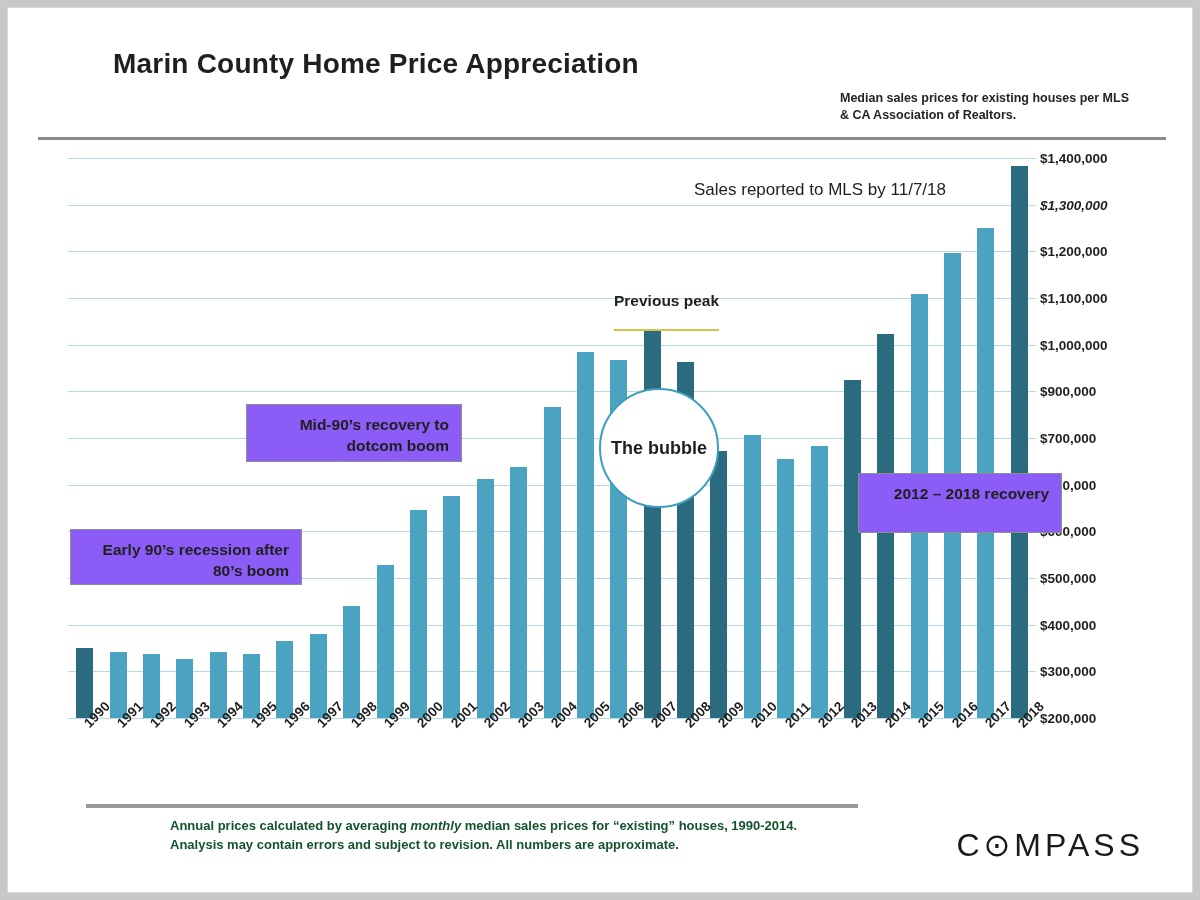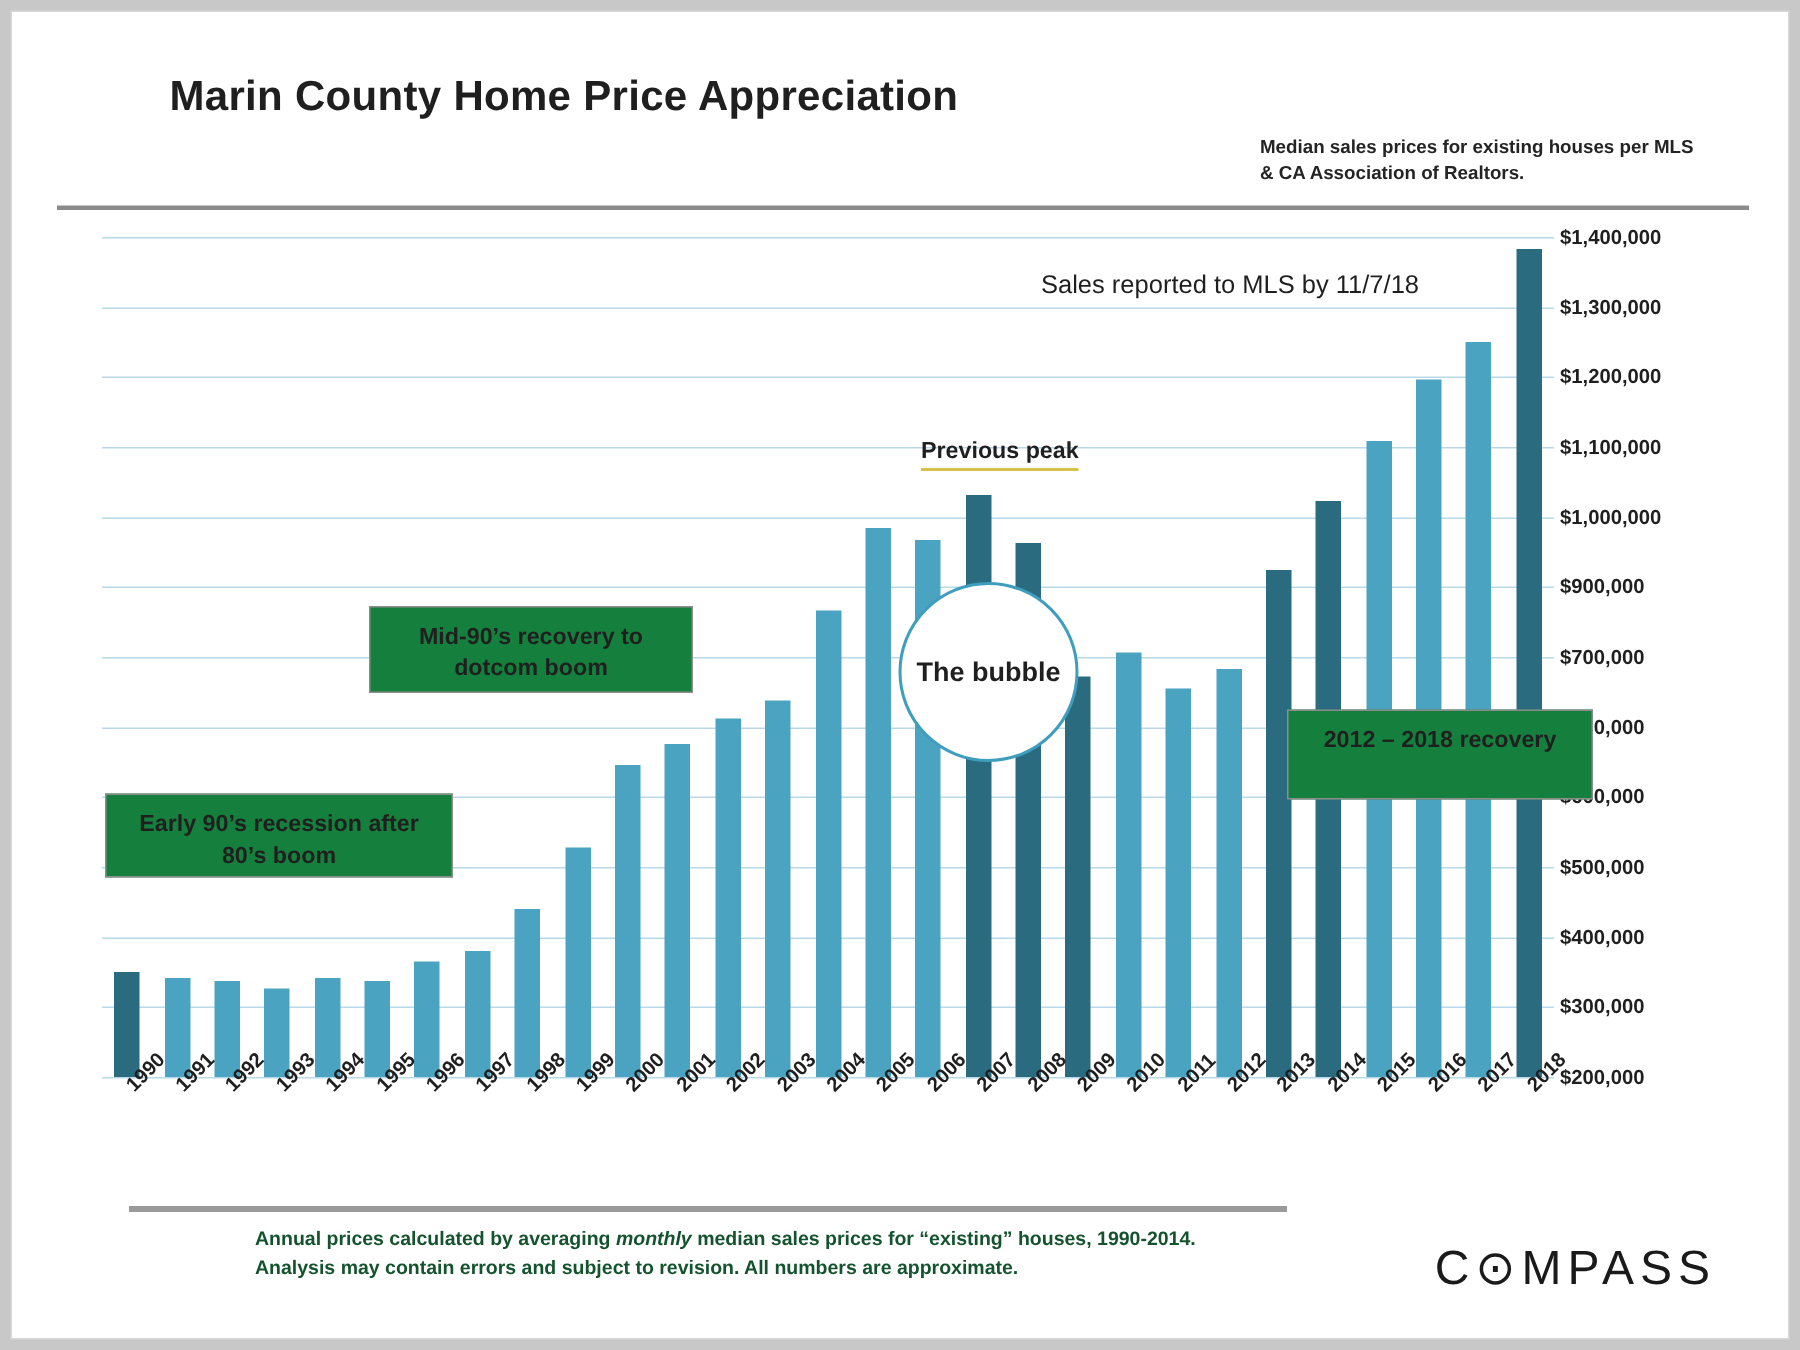--- a/index.html
+++ b/index.html
@@ -117,45 +117,45 @@
     font-weight: bold;
     color: #1f1f1f;
     transform-origin: left top;
     transform: rotate(-45deg);
     white-space: nowrap;
   }
 
   
   .callout {
     position: absolute;
-    background: #15803d;
+    background: #8b5cf6;
     border: 1px solid #8d8d8d;
     font-size: 15.5px;
     font-weight: bold;
     color: #1f1f1f;
-    text-align: center;
+    text-align: right;
     line-height: 21px;
     padding: 9px 12px;
     box-sizing: border-box;
   }
   .note-mls {
     position: absolute;
     left: 686px; top: 172px;
     font-size: 17px;
     color: #1f1f1f;
     font-weight: normal;
   }
   .prev-peak {
     position: absolute;
     left: 606px; top: 284px;
     font-size: 15.5px;
     font-weight: bold;
     color: #1f1f1f;
     border-bottom: 2px solid #d6c24a;
-    padding-bottom: 2px;
+    padding-bottom: 19px;
   }
   .bubble {
     position: absolute;
     left: 591px; top: 380px;
     width: 116px; height: 116px;
     border-radius: 50%;
     background: #ffffff;
     border: 2px solid #3f9dbd;
     display: flex;
     align-items: center;
@@ -260,21 +260,21 @@
       <div class="ylabel" style="top: 513.333px;">$300,000</div>
       <div class="ylabel" style="top: 466.667px;">$400,000</div>
       <div class="ylabel" style="top: 420px;">$500,000</div>
       <div class="ylabel" style="top: 373.333px;">$600,000</div>
       <div class="ylabel" style="top: 326.667px;">$700,000</div>
       <div class="ylabel" style="top: 280px;">$700,000</div>
       <div class="ylabel" style="top: 233.333px;">$900,000</div>
       <div class="ylabel" style="top: 186.667px;">$1,000,000</div>
       <div class="ylabel" style="top: 140px;">$1,100,000</div>
       <div class="ylabel" style="top: 93.3333px;">$1,200,000</div>
-      <div class="ylabel" style="top: 46.6667px;">$1,300,000</div>
+      <div class="ylabel" style="top: 46.6667px; font-style: italic;">$1,300,000</div>
       <div class="ylabel" style="top: 0px;">$1,400,000</div>
     </div>
   <div class="xlabels" id="xlabels">
       <div class="xlabel" style="left: 12.6897px;">1990</div>
       <div class="xlabel" style="left: 46.069px;">1991</div>
       <div class="xlabel" style="left: 79.4483px;">1992</div>
       <div class="xlabel" style="left: 112.828px;">1993</div>
       <div class="xlabel" style="left: 146.207px;">1994</div>
       <div class="xlabel" style="left: 179.586px;">1995</div>
       <div class="xlabel" style="left: 212.966px;">1996</div>

